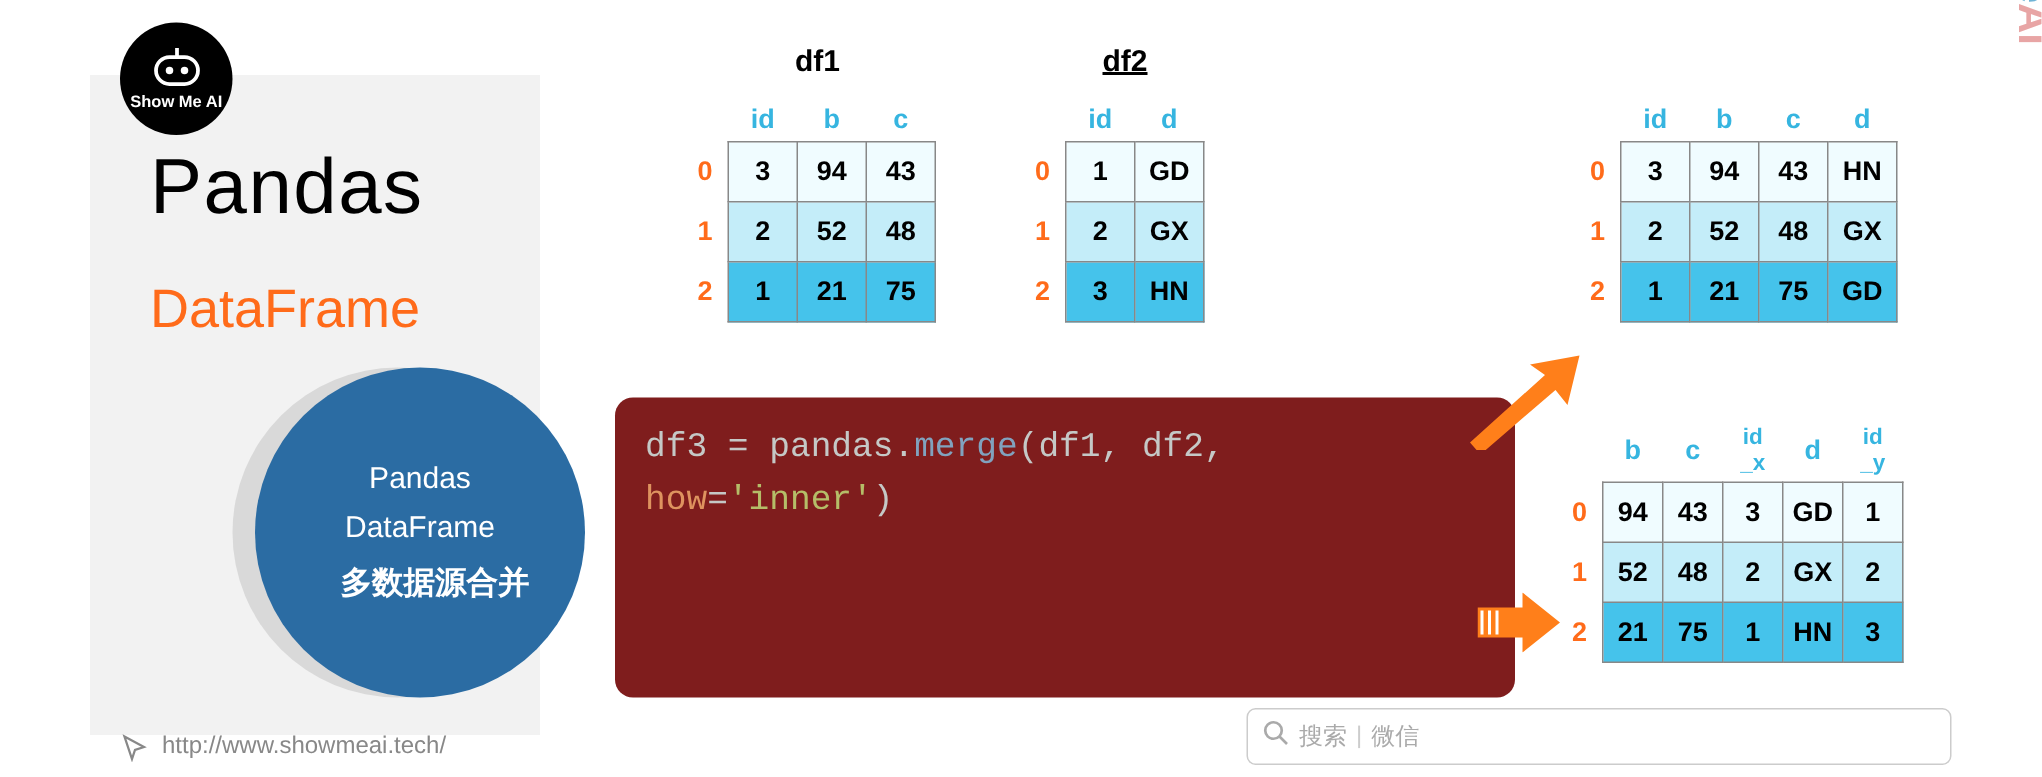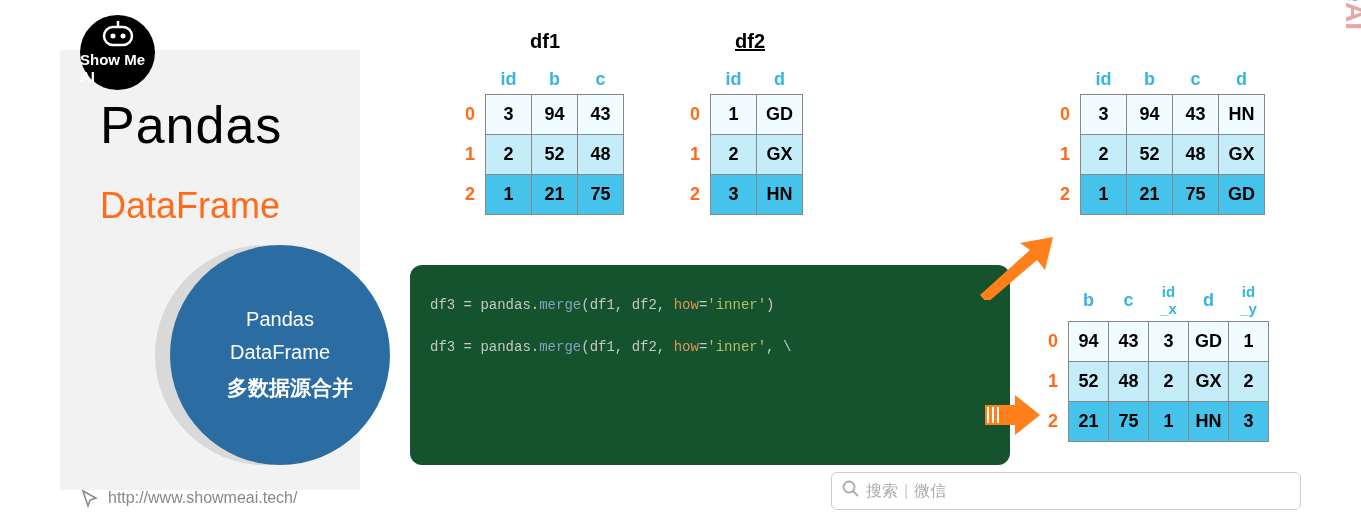--- a/index.html
+++ b/index.html
@@ -1,40 +1,40 @@
 <!DOCTYPE html>
 <html><head>
 <meta charset="utf-8">
 <style>
   * { box-sizing: border-box; margin: 0; padding: 0; }
   body { width: 1361px; height: 518px; background: #fff; font-family: Arial, sans-serif; position: relative; overflow: hidden; }
   
   .left-panel { position: absolute; left: 60px; top: 20px; width: 310px; }
   .logo-badge { position: absolute; left: 20px; top: -5px; width: 75px; height: 75px; background: #000; border-radius: 50%; display: flex; flex-direction: column; align-items: center; justify-content: center; z-index: 10; }
   .logo-badge svg { margin-bottom: 2px; }
-  .logo-text { color: #fff; font-size: 15px; font-weight: bold; }
+  .logo-text { color: #fff; font-size: 11px; font-weight: bold; }
   .bg-box { position: absolute; left: 0; top: 30px; width: 300px; height: 440px; background: #f2f2f2; }
   .title-pandas { position: absolute; left: 40px; top: 75px; font-size: 52px; font-weight: 500; color: #000; letter-spacing: 1px; }
   .title-df { position: absolute; left: 40px; top: 165px; font-size: 36px; font-weight: 500; color: #ff6b1a; }
   .circle { position: absolute; left: 110px; top: 225px; width: 220px; height: 220px; background: #2b6ca3; border-radius: 50%; display: flex; flex-direction: column; align-items: center; justify-content: center; color: #fff; box-shadow: -15px 0 0 #d9d9d9; }
   .circle div { font-size: 20px; margin: 5px 0; font-weight: 500; }
   .circle .cn { font-weight: bold; font-size: 21px; margin-left: 20px; }
   .url { position: absolute; left: 20px; top: 468px; color: #888; font-size: 16px; display: flex; align-items: center; gap: 8px; }
   
   .df-table { position: absolute; border-collapse: collapse; }
   .df-label { position: absolute; font-weight: bold; font-size: 20px; }
   .th { color: #36b5e0; font-weight: bold; font-size: 18px; text-align: center; padding: 4px 8px; }
   .idx { color: #ff6b1a; font-weight: bold; font-size: 18px; text-align: center; padding: 4px 10px; }
   .td { border: 1px solid #888; text-align: center; font-weight: bold; font-size: 18px; padding: 8px 0; width: 46px; height: 40px; }
   .td.narrow { width: 40px; }
   .r0 { background: #f0fcff; }
   .r1 { background: #c4edf9; }
   .r2 { background: #45c3eb; }
   
-  .code-box { position: absolute; left: 410px; top: 265px; width: 600px; height: 200px; background: #14532d; border-radius: 12px; padding: 30px 20px; font-family: 'Courier New', monospace; font-size: 14px; line-height: 1.5; color: #c5c8c6; }
+  .code-box { position: absolute; left: 410px; top: 265px; width: 600px; height: 200px; background: #7f1d1d; border-radius: 12px; padding: 16px 20px; font-family: 'Courier New', monospace; font-size: 23px; line-height: 1.5; color: #c5c8c6; }
   .code-box .kw { color: #c5c8c6; }
   .code-box .fn { color: #81a2be; }
   .code-box .arg { color: #de935f; }
   .code-box .str { color: #b5bd68; }
   .code-box .val { color: #b294bb; font-style: italic; }
   
   .arrow { position: absolute; }
   .arrow svg { display: block; }
   
   .watermark { position: absolute; right: -10px; top: 30px; transform: rotate(90deg); transform-origin: right top; font-size: 28px; font-weight: bold; }
@@ -198,21 +198,20 @@
         <td class="td narrow r2">1</td>
         <td class="td narrow r2">HN</td>
         <td class="td narrow r2">3</td>
       </tr>
 </tbody>
   </table>
 
 <div class="code-box">
   <div><span class="kw">df3 = pandas.</span><span class="fn">merge</span><span class="kw">(df1, df2, </span><span class="arg">how</span><span class="kw">=</span><span class="str">'inner'</span><span class="kw">)</span></div>
   <br>
-  <div><span class="kw">df3 = pandas.</span><span class="fn">merge</span><span class="kw">(df1, df2, </span><span class="arg">how</span><span class="kw">=</span><span class="str">'inner'</span><span class="kw">, \</span></div>
 </div>
 
 <div class="arrow" style="left:975px; top:235px;">
   <svg width="80" height="65" viewBox="0 0 80 65">
       <path d="M5 60 L55 15 L45 8 L78 2 L70 35 L62 25 L12 68 Z" fill="#ff7f1a"></path>
     </svg>
 </div>
 <div class="arrow" style="left:985px; top:395px;">
   <svg width="55" height="40" viewBox="0 0 55 40">
       <path d="M0 10 L30 10 L30 0 L55 20 L30 40 L30 30 L0 30 Z" fill="#ff7f1a"></path>

